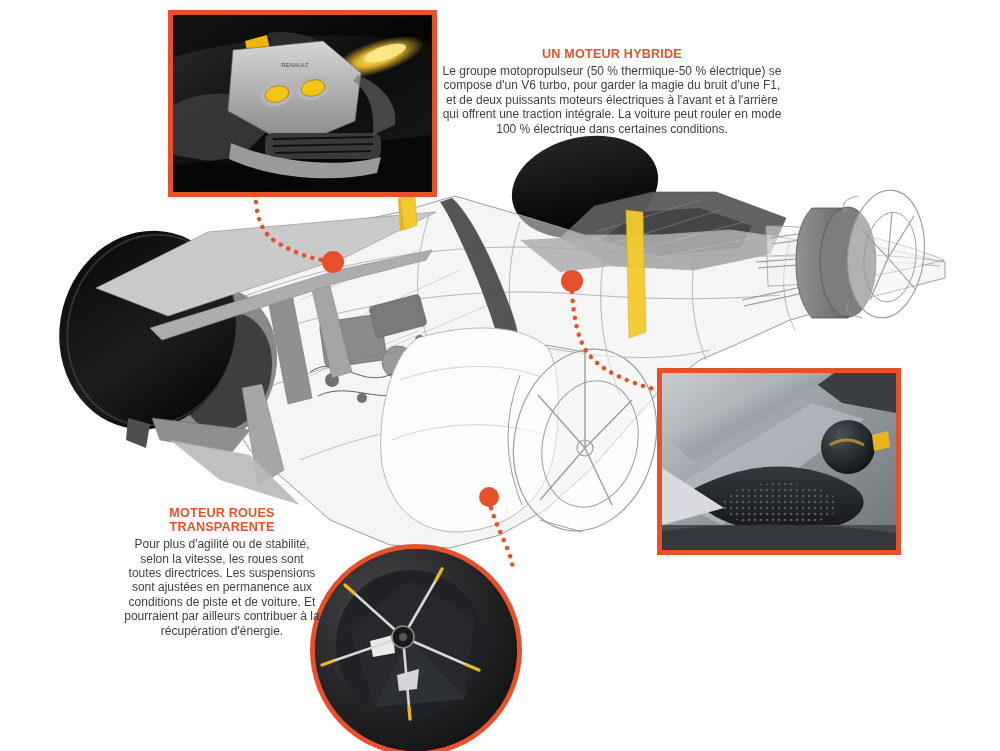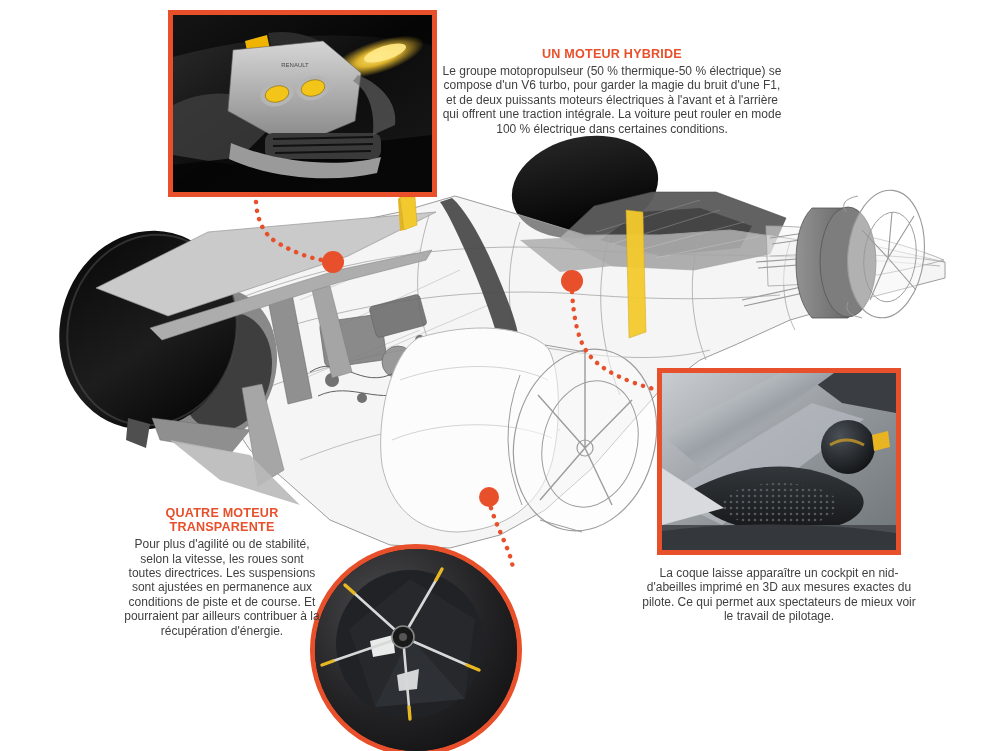--- a/index.html
+++ b/index.html
@@ -257,21 +257,20 @@
       <circle cx="88" cy="88" r="4" fill="#555"></circle>
     </svg>
   </div>
 
   <div class="callout co-engine">
     <h3>UN MOTEUR HYBRIDE</h3>
     <p>Le groupe motopropulseur (50 % thermique-50 % électrique) se compose d'un V6 turbo, pour garder la magie du bruit d'une F1, et de deux puissants moteurs électriques à l'avant et à l'arrière qui offrent une traction intégrale. La voiture peut rouler en mode 100 % électrique dans certaines conditions.</p>
   </div>
 
   <div class="callout co-wheels">
-    <h3><span>QUATRE MOTEUR</span><br><span>TRANSPARENTE</span></h3>
-    <p>Pour plus d'agilité ou de stabilité, selon la vitesse, les roues sont toutes directrices. Les suspensions sont ajustées en permanence aux conditions de piste et de course. Et pourraient par ailleurs contribuer à la récupération d'énergie.</p>
+    <h3><span>MOTEUR ROUES</span><br><span>TRANSPARENTE</span></h3>
+    <p>Pour plus d'agilité ou de stabilité, selon la vitesse, les roues sont toutes directrices. Les suspensions sont ajustées en permanence aux conditions de piste et de voiture. Et pourraient par ailleurs contribuer à la récupération d'énergie.</p>
   </div>
 
   <div class="callout co-body">
-    <p>La coque laisse apparaître un cockpit en nid-d'abeilles imprimé en 3D aux mesures exactes du pilote. Ce qui permet aux spectateurs de mieux voir le travail de pilotage.</p>
   </div>
 
 </div>
 
 </body></html>

